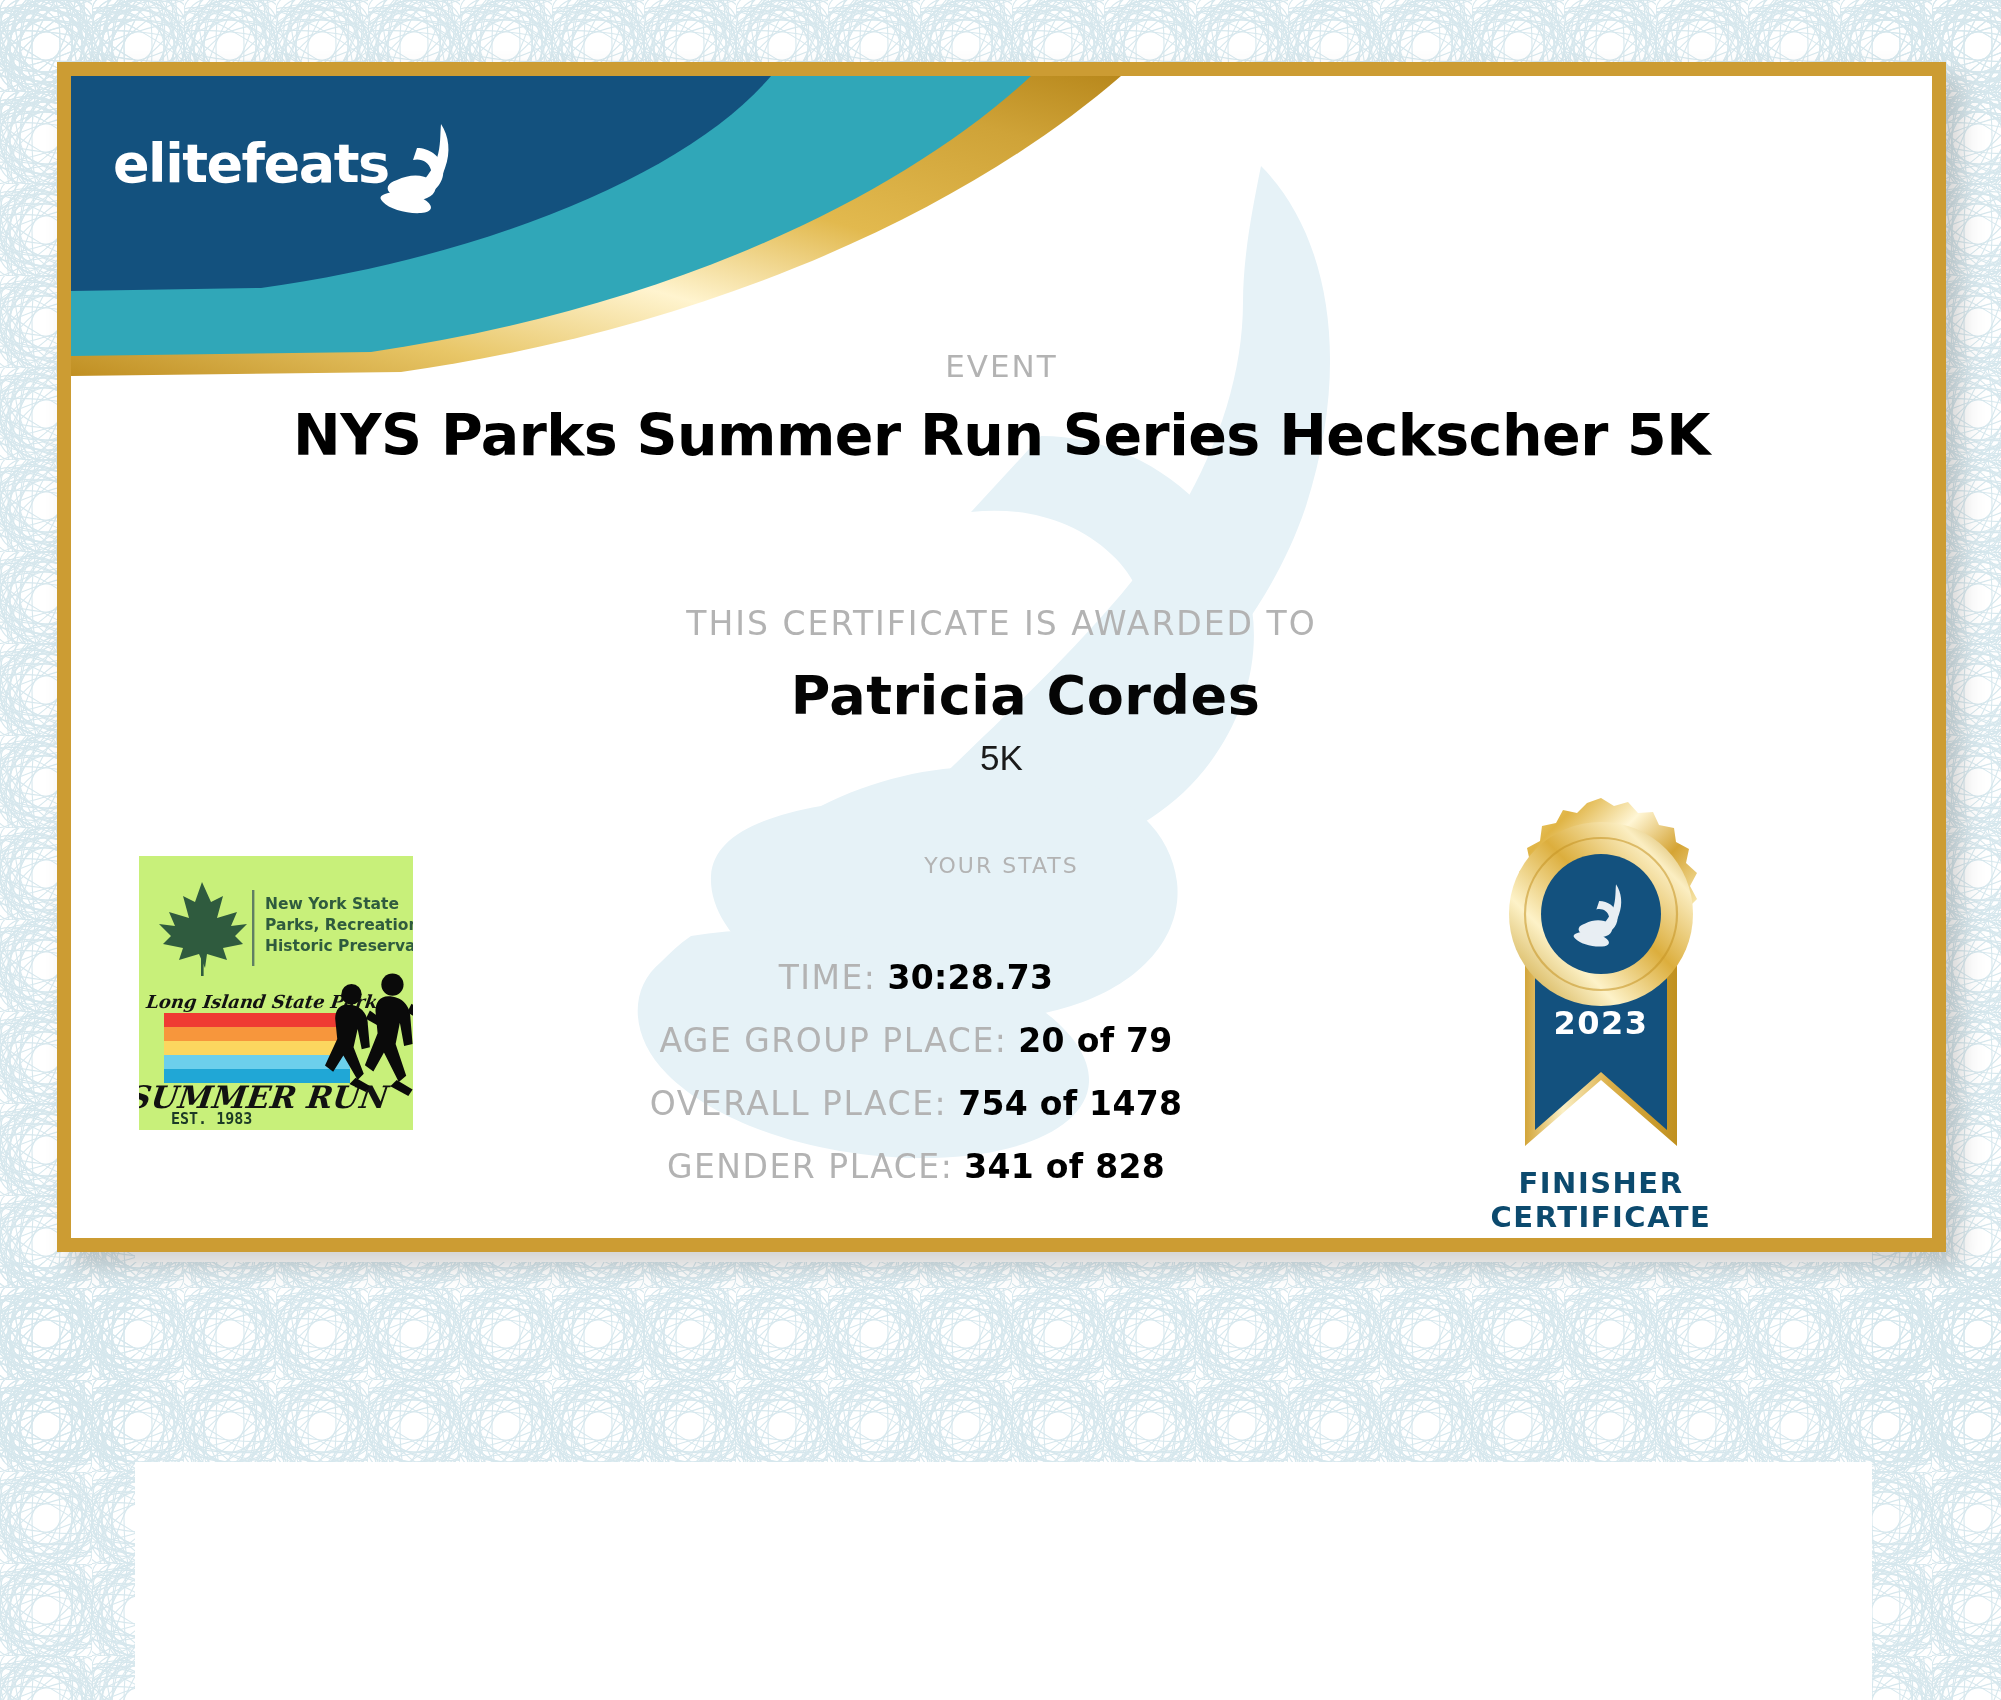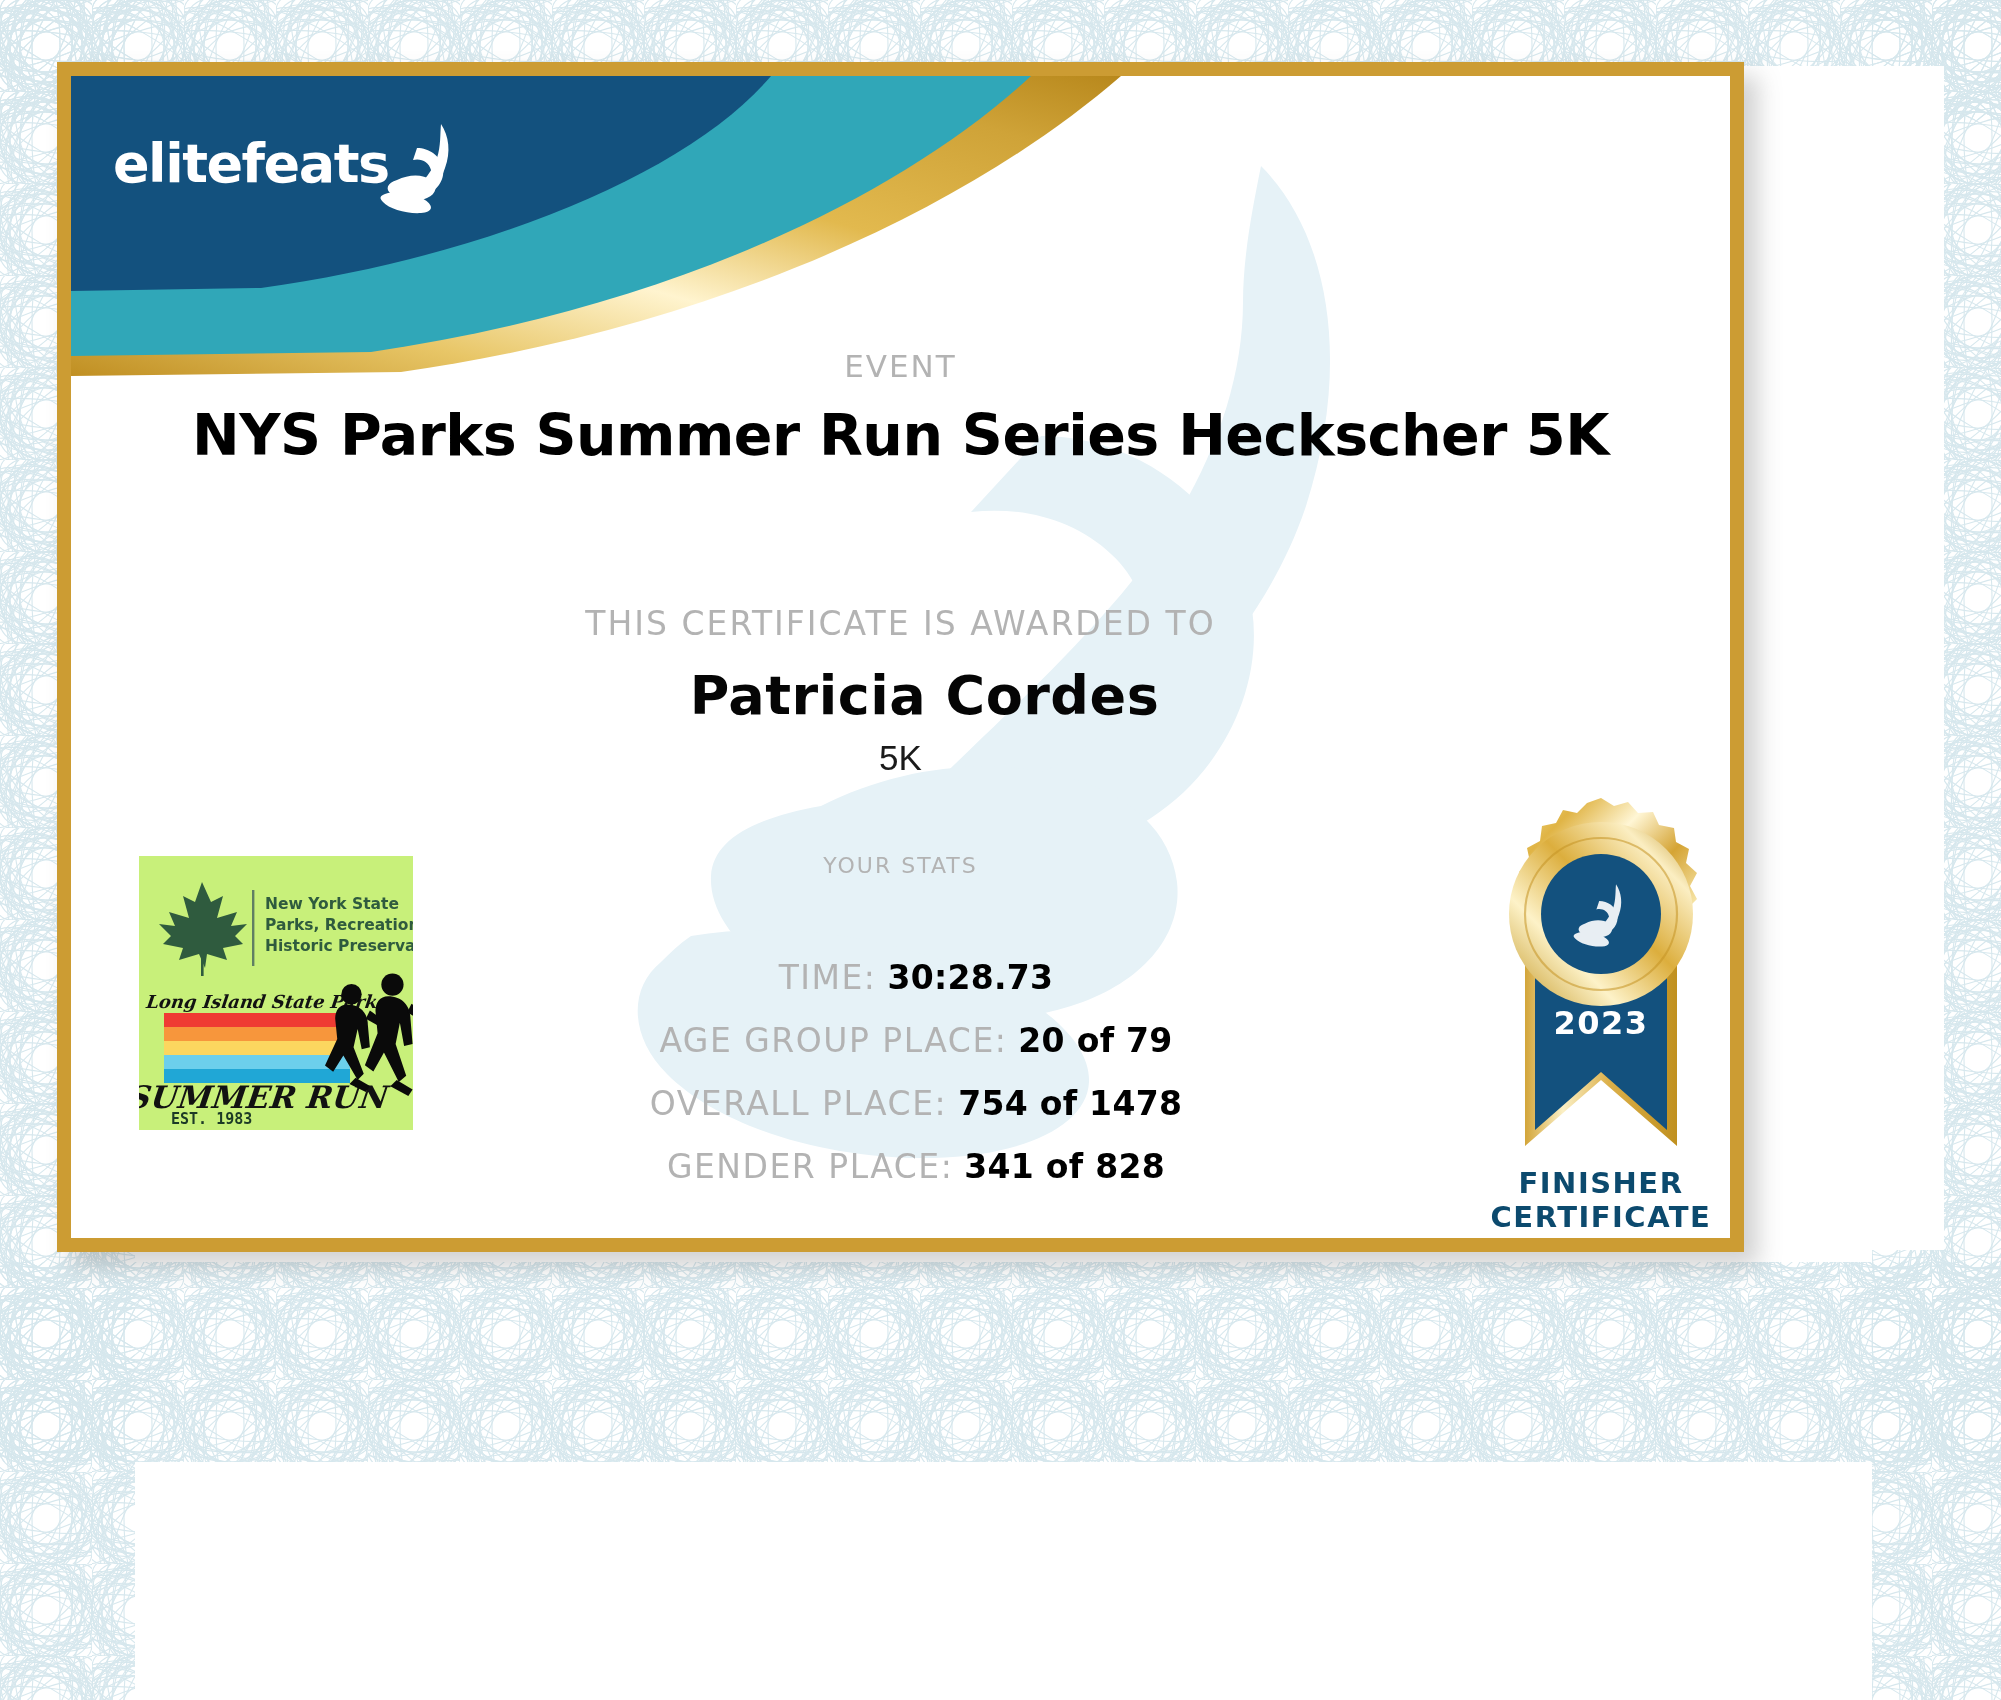--- a/index.html
+++ b/index.html
@@ -20,21 +20,21 @@
     position: absolute;
     inset: 0;
     z-index: 0;
   }
 
   
   #certificate-frame {
     position: absolute;
     left: 57px;
     top: 62px;
-    width: 1687px;
+    width: 1889px;
     height: 1190px;
     background: #cc9c33;
     box-shadow: 14px 14px 22px rgba(90, 90, 90, 0.28);
     z-index: 2;
   }
   #certificate-inner {
     position: absolute;
     left: 14px;
     top: 14px;
     right: 14px;

